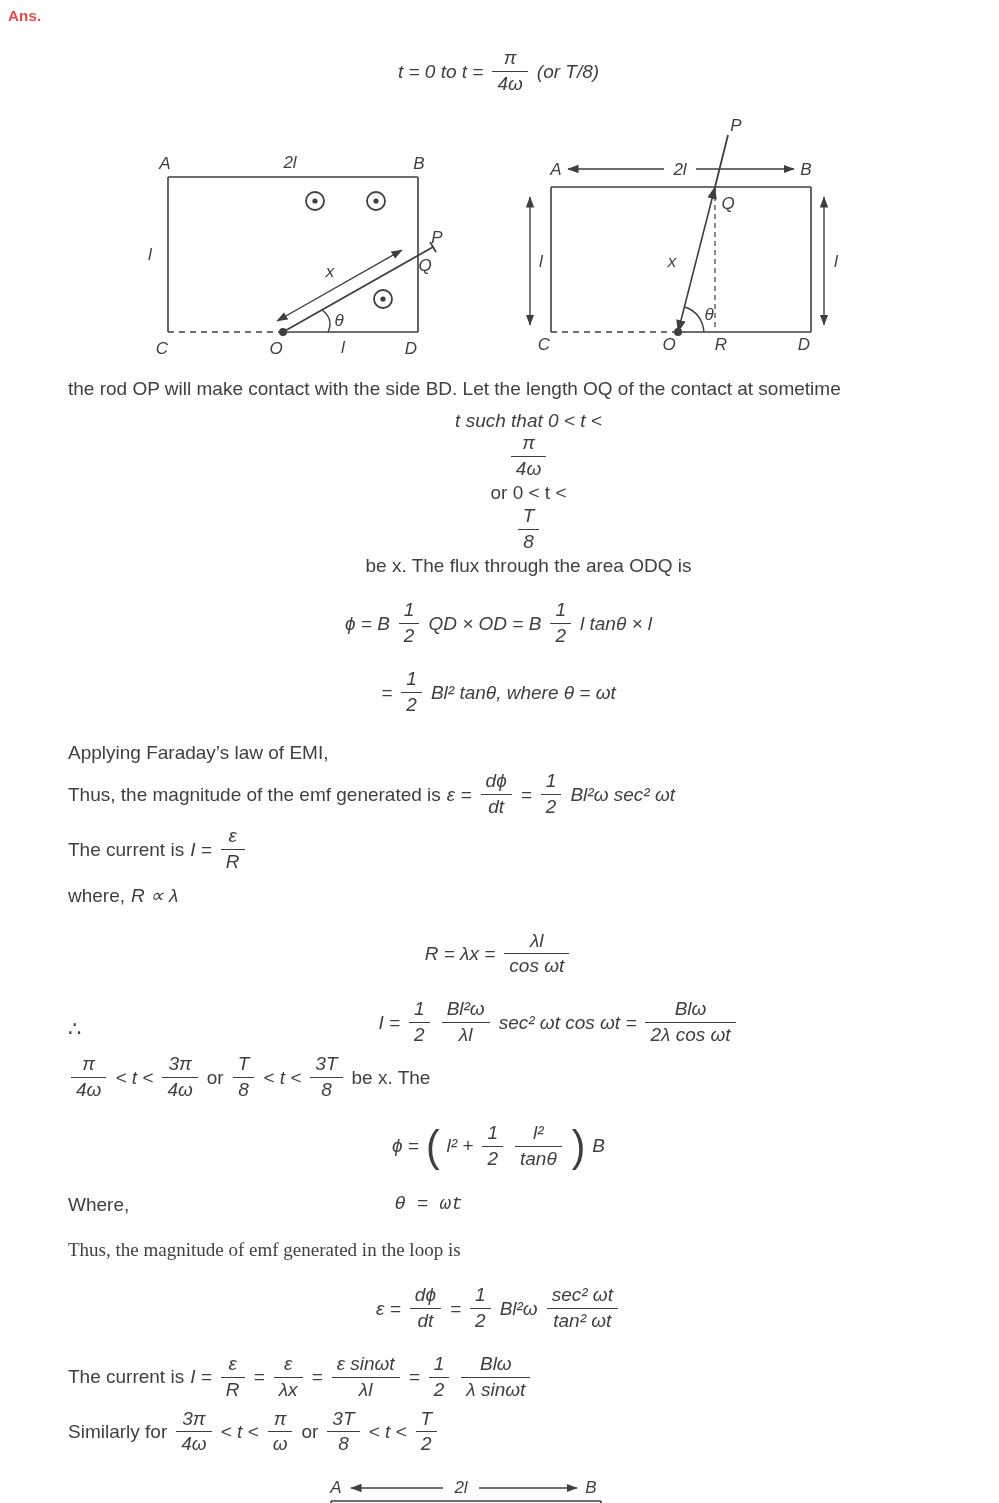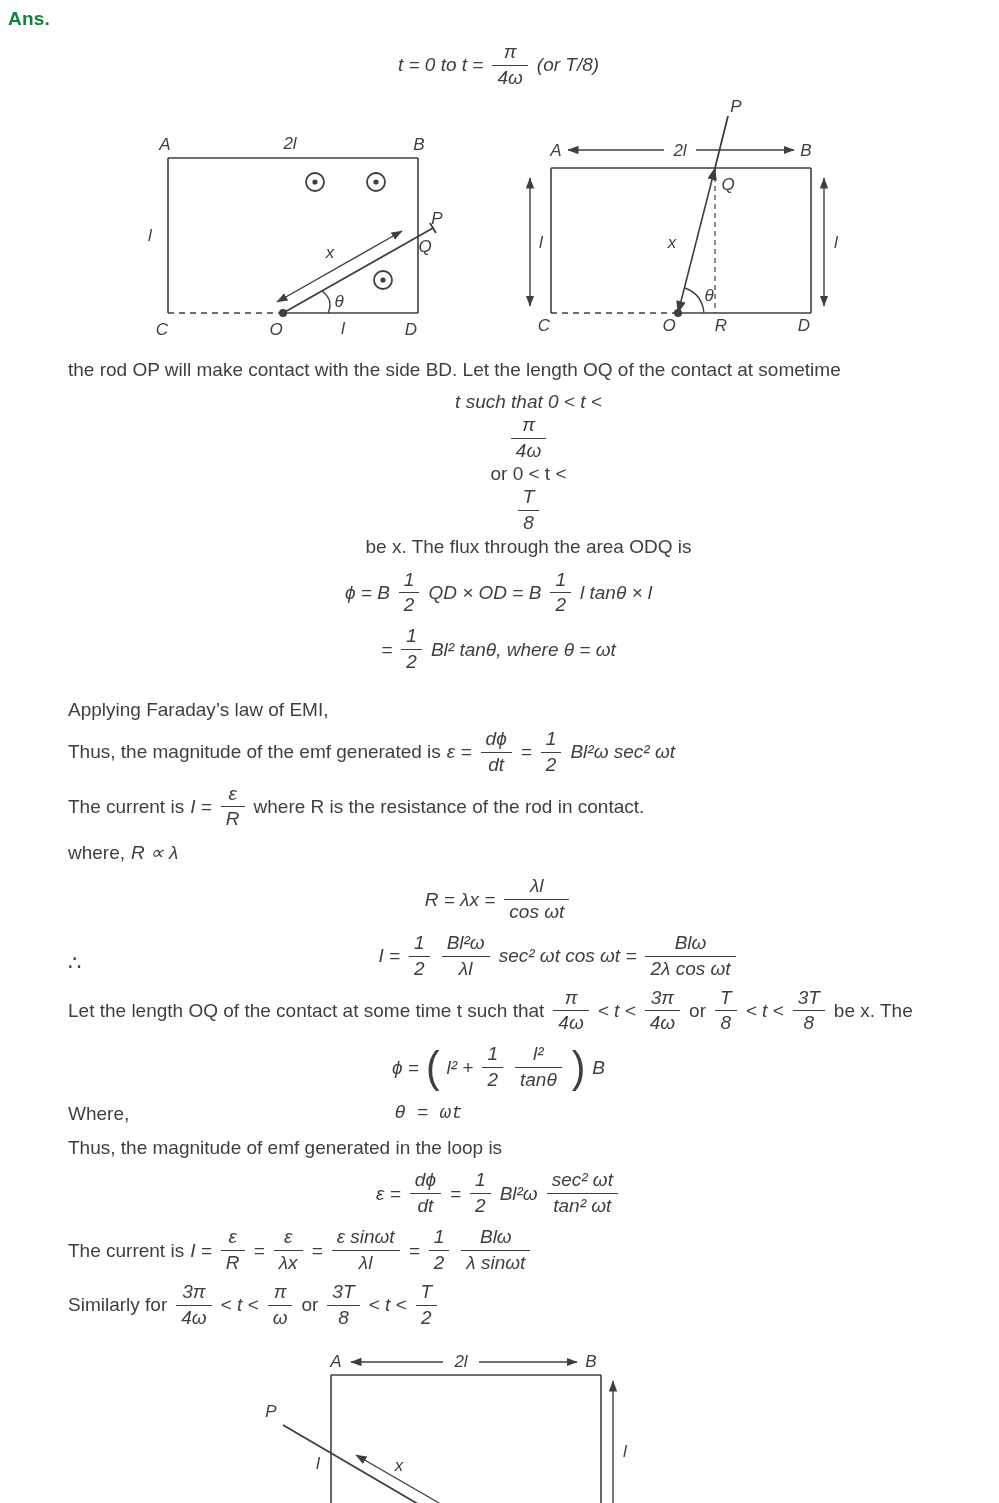--- a/index.html
+++ b/index.html
@@ -6,32 +6,32 @@
   html,body { background:#ffffff; }
   body {
     width:999px; min-height:1503px;
     color:#3f3f3f;
     font-family:"Liberation Sans", sans-serif;
     font-size:19px; line-height:1.35;
     position:relative; overflow:hidden;
   }
   .page { padding:6px 10px 14px 8px; }
   .row { display:flex; align-items:flex-start; }
-  .ans { font-weight:bold; font-size:19px; width:60px; flex:none; color:#15803d; letter-spacing:.2px; }
+  .ans { font-weight:bold; font-size:15px; width:60px; flex:none; color:#ef4444; letter-spacing:.2px; }
   .ind { margin-left:60px; }
   .para { margin-left:60px; margin-top:14px; }
   .fx { display:flex; align-items:center; column-gap:6px; flex-wrap:wrap; }
   .fx > span { white-space:nowrap; }
   .center { justify-content:center; }
   .eq { font-style:italic; }
   .m, .frac { font-style:italic; }
   .frac { display:inline-flex; flex-direction:column; text-align:center; vertical-align:middle; margin:0 3px; line-height:1.1; }
   .frac .n { display:block; padding:0 5px 2px; border-bottom:1.7px solid #3f3f3f; }
   .frac .d { display:block; padding:2px 5px 0; }
-  .eqline { margin:10px 0; }
+  .eqline { margin:22px 0; }
   .paren { font-size:215%; font-weight:300; line-height:.85; transform:scaleY(1.08); display:inline-block; font-style:normal; padding:0 1px; }
   .diagrams { display:flex; align-items:flex-end; gap:58px; margin:6px 0 14px 130px; }
   .d3wrap { display:flex; justify-content:center; margin-top:16px; margin-left:180px; width:520px; }
   .therefore { width:60px; flex:none; font-size:21px; padding-top:16px; }
   .where-eq { margin-left:265px;font-family:Liberation Mono, monospace; }
   svg text { font-size:17px; font-style:italic; fill:#3f3f3f; }
 </style>
 </head>
 <body>
 
@@ -202,21 +202,20 @@
     <span class="m">Bl²ω sec² ωt</span>
   </div>
 
   <div class="fx ind" style="margin-top:8px;">
     <span>The current is</span>
     <span class="m">I =</span>
     <span class="frac">
         <span class="n">ε</span>
         <span class="d">R</span>
       </span>
-    <span>where R is the resistance of the rod in contact.</span>
   </div>
 
   <div class="fx ind" style="margin-top:10px;">
     <span>where,</span>
     <span class="m">R ∝ λ</span>
   </div>
 
   <div class="fx center eq eqline">
     <span>R = λx =</span>
     <span class="frac">
@@ -240,21 +239,20 @@
       <span>sec² ωt cos ωt =</span>
       <span class="frac">
           <span class="n">Blω</span>
           <span class="d">2λ cos ωt</span>
         </span>
     </div>
   </div>
 
   <div class="para" style="margin-top:8px;">
     <div class="fx">
-      <span>Let the length OQ of the contact at some time t such that</span>
       <span class="frac">
           <span class="n">π</span>
           <span class="d">4ω</span>
         </span>
       <span class="m">&lt; t &lt;</span>
       <span class="frac">
           <span class="n">3π</span>
           <span class="d">4ω</span>
         </span>
       <span>or</span>
@@ -285,21 +283,21 @@
       </span>
     <span class="paren">)</span>
     <span>B</span>
   </div>
 
   <div class="row ind" style="margin-top:6px;">
     <span>Where,</span>
     <span class="m where-eq">θ = ωt</span>
   </div>
 
-  <div class="para" style="margin-top:8px;">Thus, the magnitude of emf generated in the loop is</div>
+  <div class="para" style="margin-top:20px;font-family:Liberation Serif, serif;">Thus, the magnitude of emf generated in the loop is</div>
 
   <div class="fx center eq eqline">
     <span>ε =</span>
     <span class="frac">
         <span class="n">dϕ</span>
         <span class="d">dt</span>
       </span>
     <span>=</span>
     <span class="frac">
         <span class="n">1</span>

